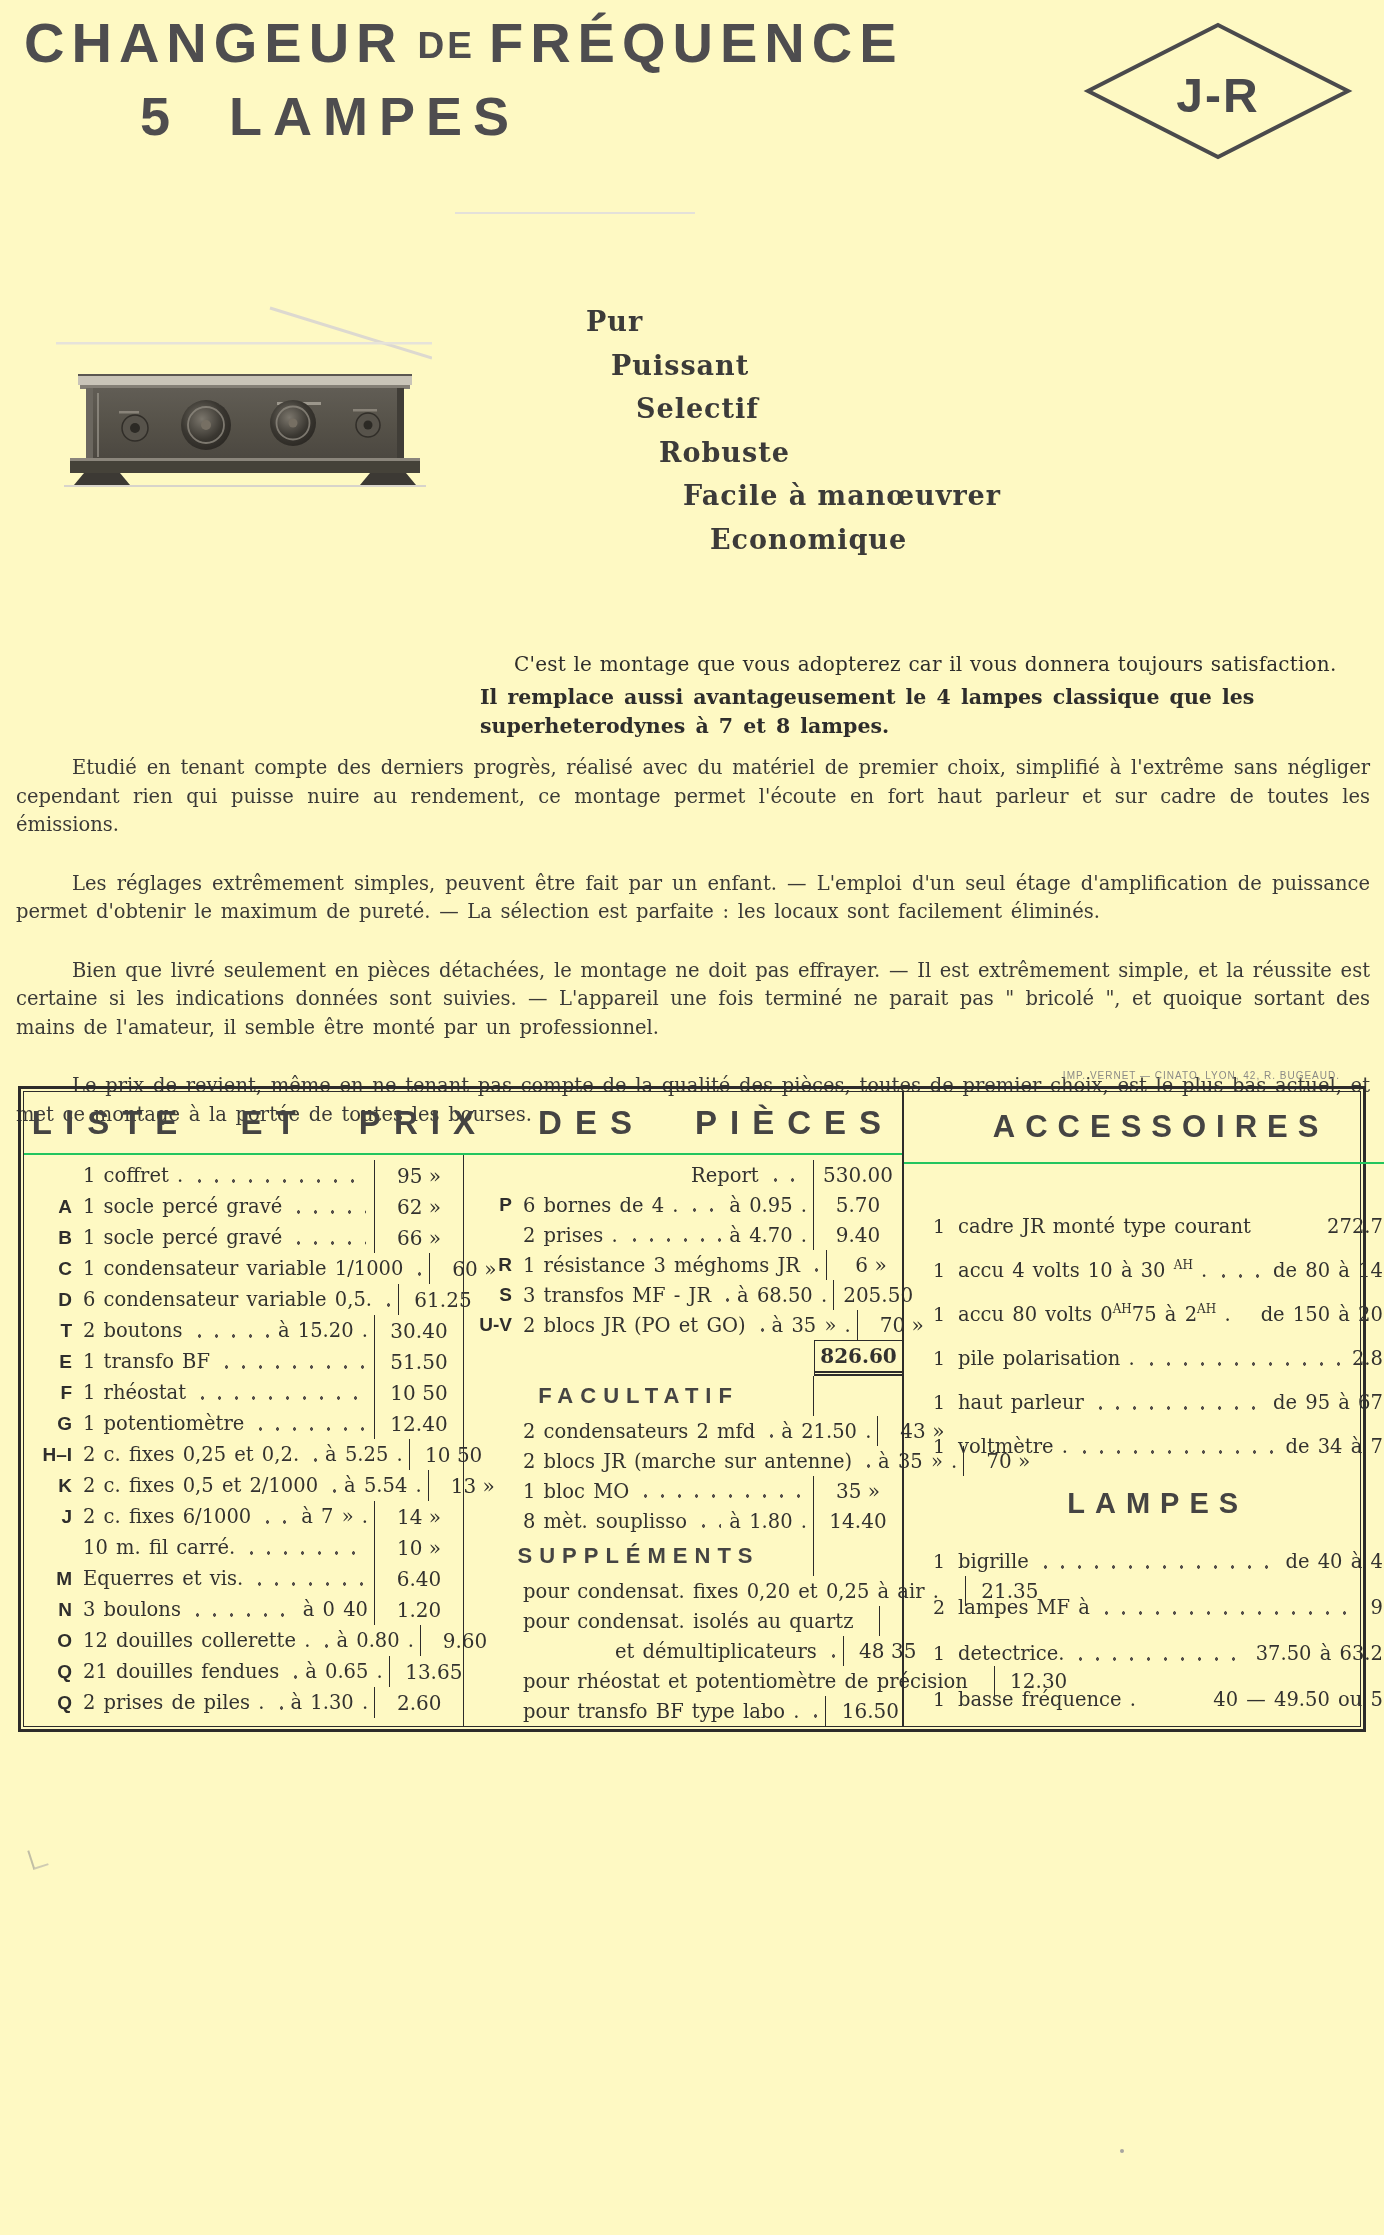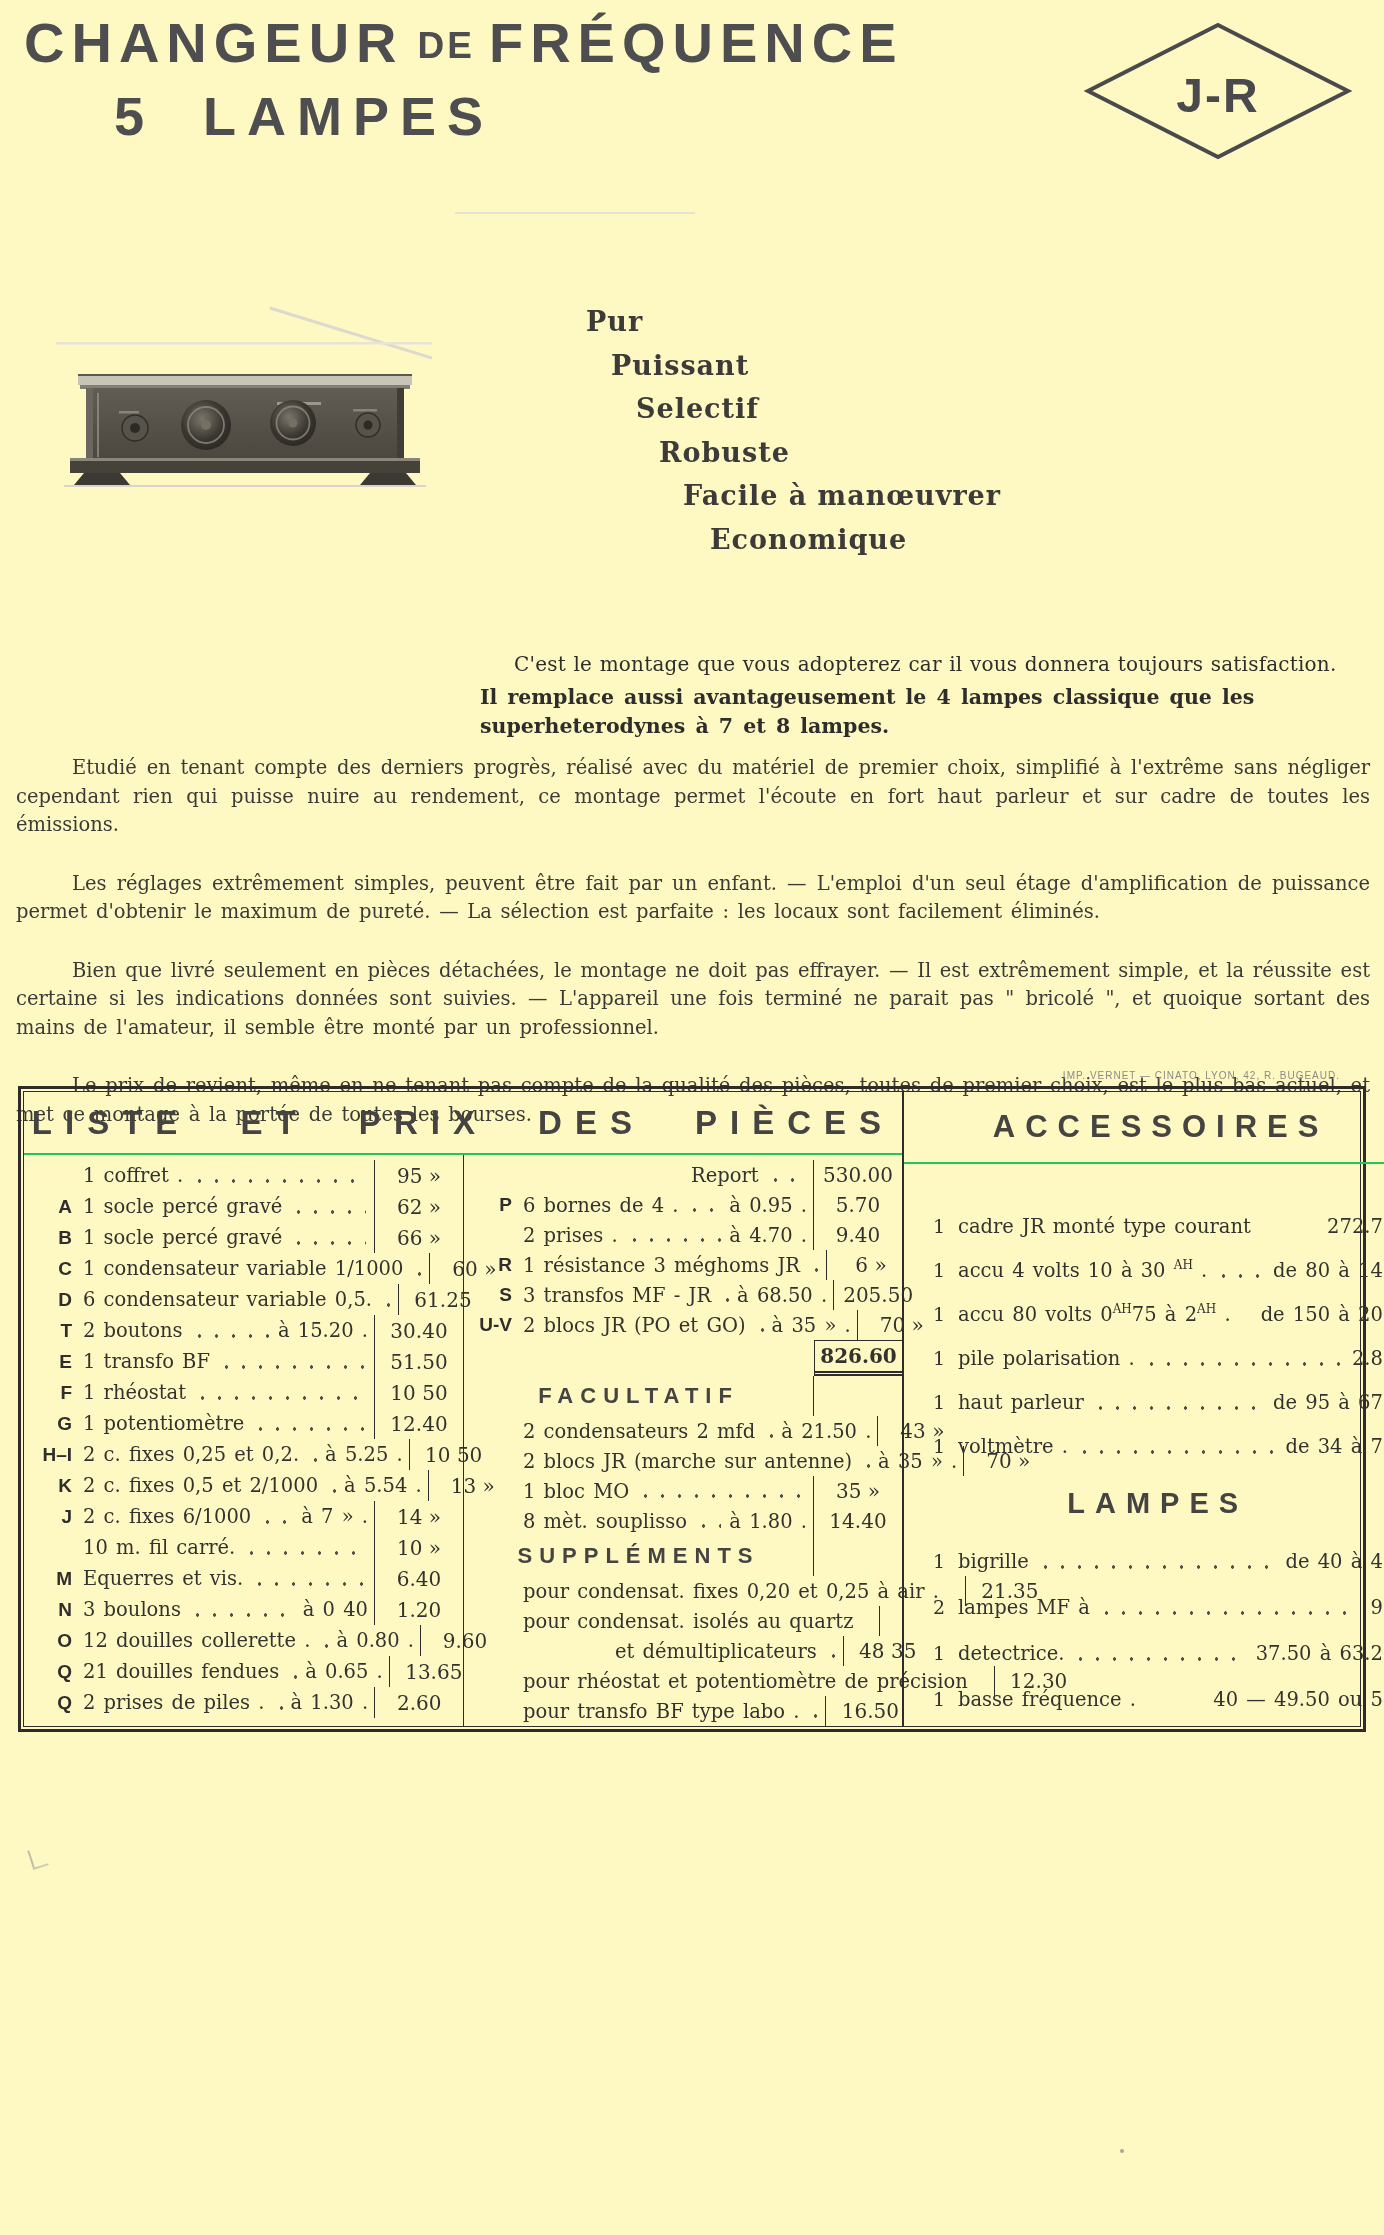--- a/index.html
+++ b/index.html
@@ -3,21 +3,21 @@
 <meta charset="utf-8">
 <style>
   html,body{margin:0;padding:0;background:#d9d7d2;}
   .page{position:relative;width:1384px;height:2235px;background:#fef9c3;overflow:hidden;
         font-family:"DejaVu Serif",serif;color:#33322f;margin:0 auto;}
 
   
   .title-block{position:absolute;left:24px;top:10px;font-family:"Liberation Sans",sans-serif;color:#4e4d4f;}
   .title-l1{font-size:56px;font-weight:700;letter-spacing:7px;word-spacing:10px;white-space:nowrap;}
   .title-l1 .small-de{font-size:37px;letter-spacing:3px;margin:0 14px;position:relative;top:-4px;}
-  .title-l2{font-size:54px;font-weight:700;letter-spacing:11px;word-spacing:22px;margin-left:90px;margin-top:10px;}
+  .title-l2{font-size:54px;font-weight:700;letter-spacing:11px;word-spacing:22px;margin-left:116px;margin-top:10px;}
 
   .logo{position:absolute;left:1082px;top:20px;width:272px;height:142px;}
   .logo svg{display:block;}
 
   
   .photo{position:absolute;left:56px;top:292px;width:376px;height:195px;}
   .slogans{position:absolute;left:586px;top:300px;list-style:none;margin:0;padding:0;
            font-weight:700;font-size:27px;color:#3c3b39;letter-spacing:1px;}
   .slogans li{height:43.5px;line-height:43.5px;white-space:nowrap;}
   .slogans li:nth-child(2){margin-left:25px;}

